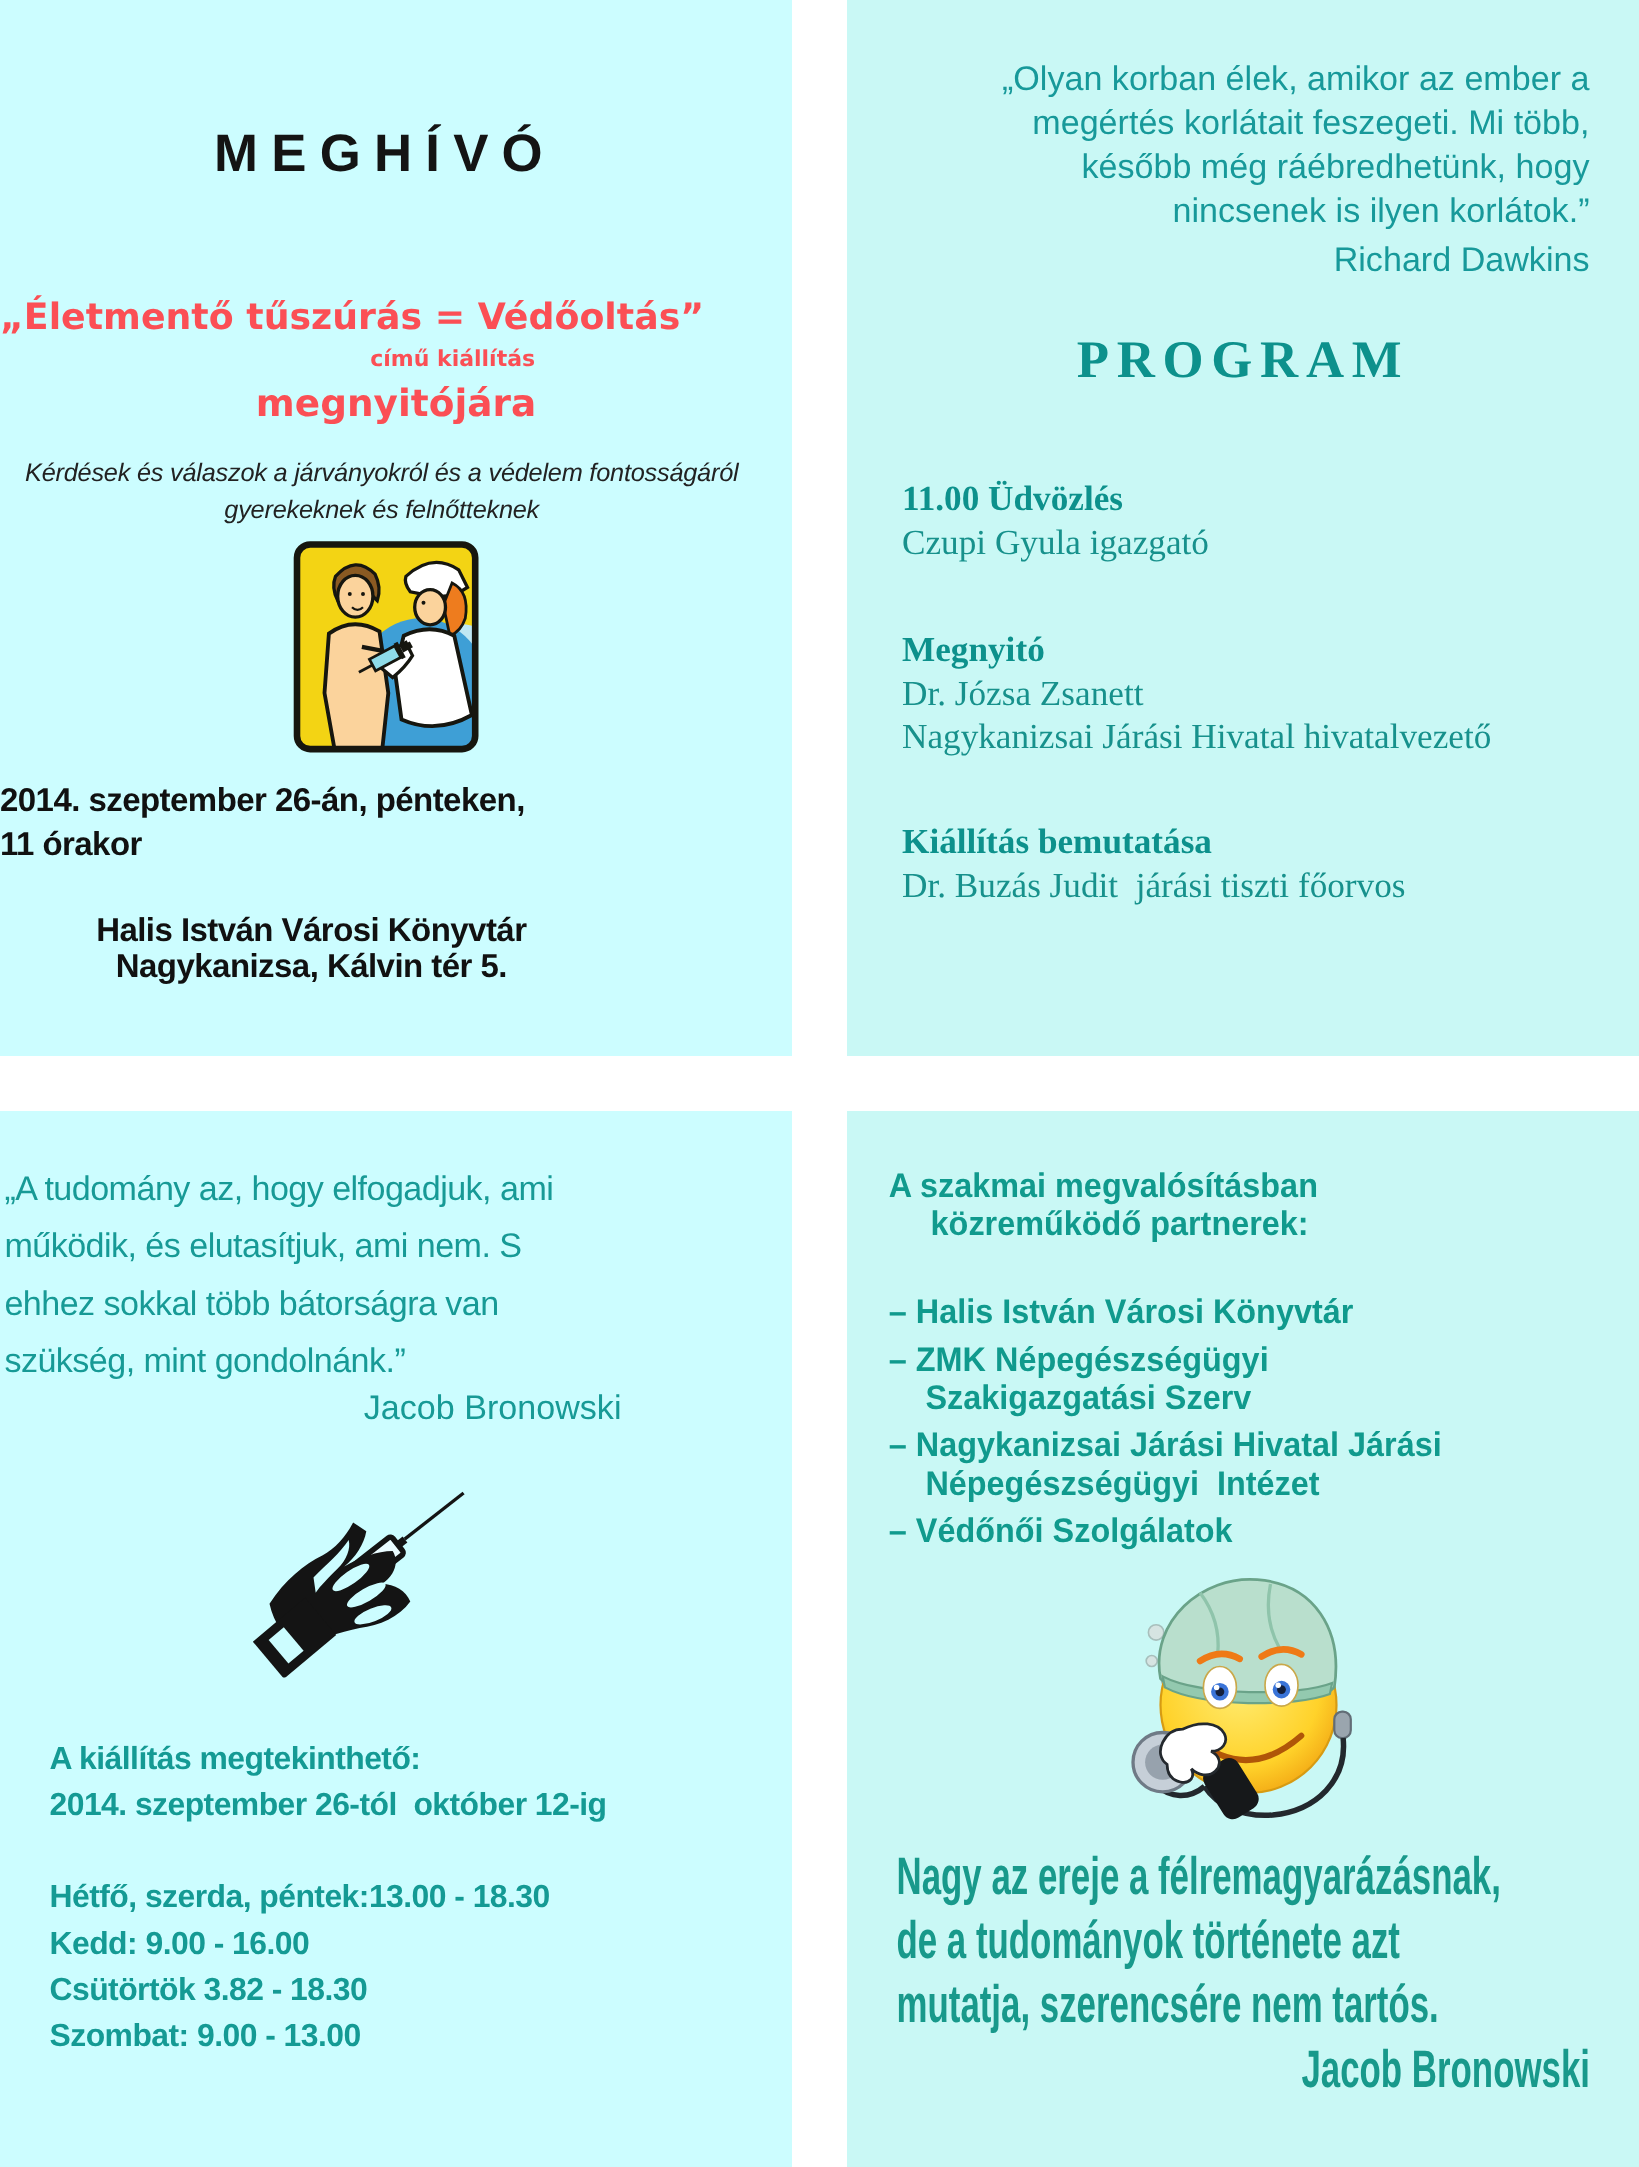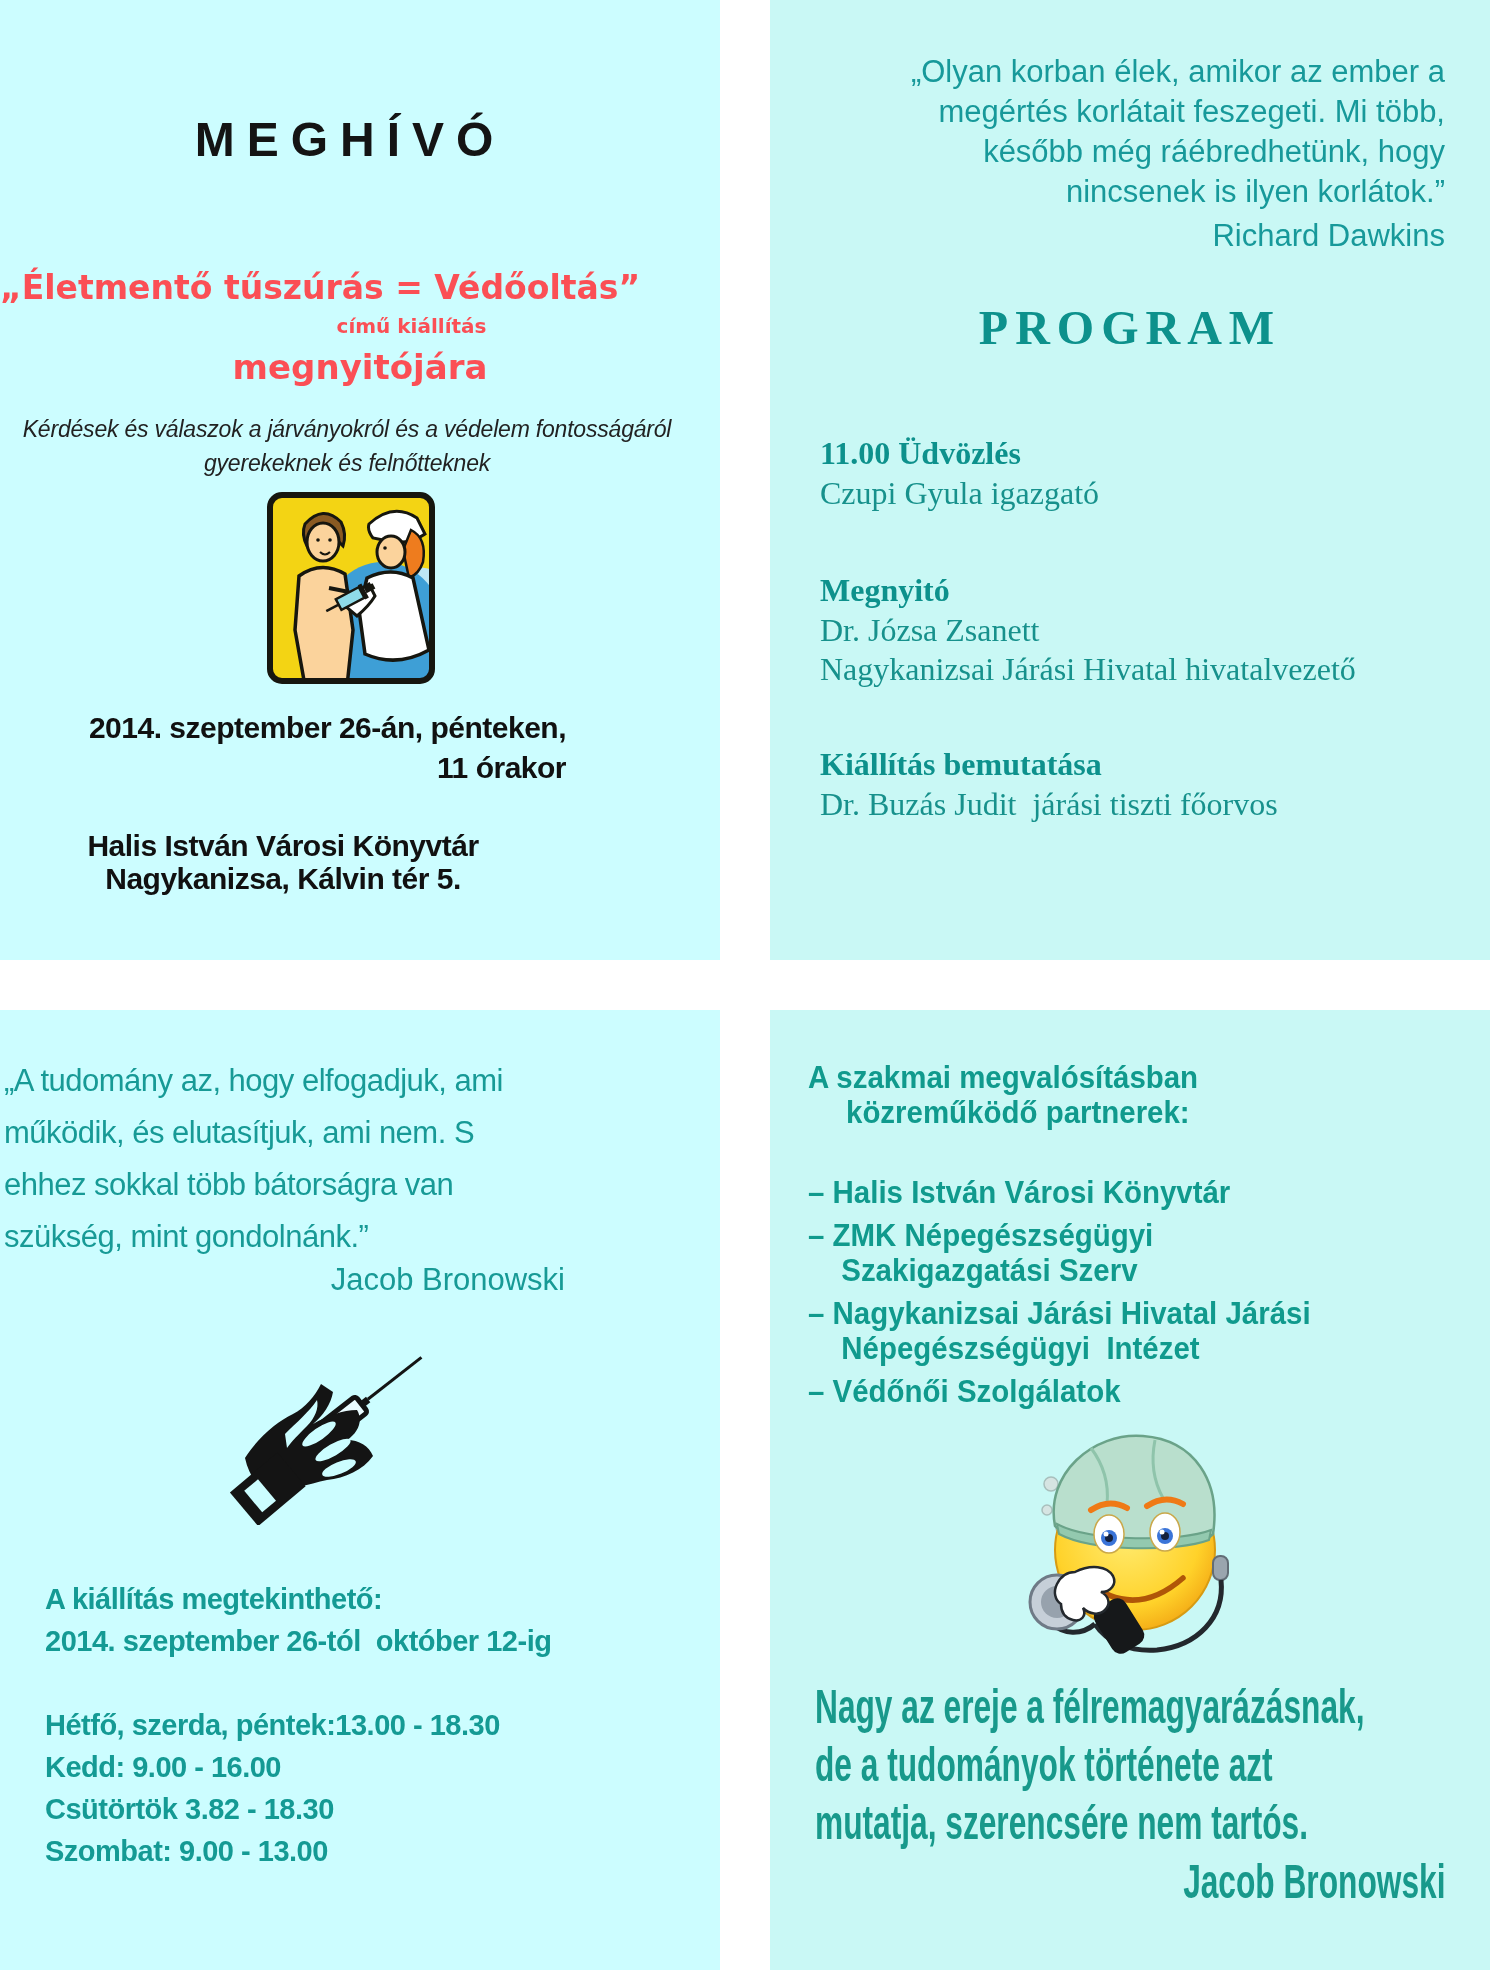--- a/index.html
+++ b/index.html
@@ -18,21 +18,21 @@
             font-size:48px;font-weight:bold;letter-spacing:12px;}
   .tl-red1{left:0;top:268px;width:720px;color:#fb4f55;
            font-family:"DejaVu Sans",sans-serif;font-size:33px;font-weight:bold;}
   .tl-red2{left:0;top:314px;width:823px;text-align:center;color:#fb4f55;
            font-family:"DejaVu Sans",sans-serif;font-size:20px;font-weight:bold;}
   .tl-red3{left:0;top:347px;width:720px;text-align:center;color:#fb4f55;
            font-family:"DejaVu Sans",sans-serif;font-size:34px;font-weight:bold;}
   .tl-desc{left:0;top:412px;width:694px;text-align:center;color:#222;
            font-size:23px;line-height:34px;letter-spacing:-.2px;font-style:italic;}
   .tl-illustration{left:265px;top:490px;}
-  .tl-date{left:0;top:708px;width:566px;text-align:right;color:#111;
+  .tl-date{left:0;top:708px;width:566px;text-align:left;color:#111;
            font-size:30px;font-weight:bold;line-height:40px;letter-spacing:-.5px;}
   .tl-venue{left:0;top:829px;width:566px;text-align:center;color:#111;
             font-size:30px;font-weight:bold;line-height:33px;letter-spacing:-.5px;}
 
   
   .tr-quote{left:0;top:52px;width:675px;text-align:right;color:#17999a;
             font-size:31px;line-height:40px;}
   .tr-quote-author{margin-top:4px;}
   .tr-program-title{left:0;top:300px;width:720px;text-align:center;color:#0d918c;
             font-family:"Liberation Serif",serif;font-size:48px;font-weight:bold;letter-spacing:7px;}

